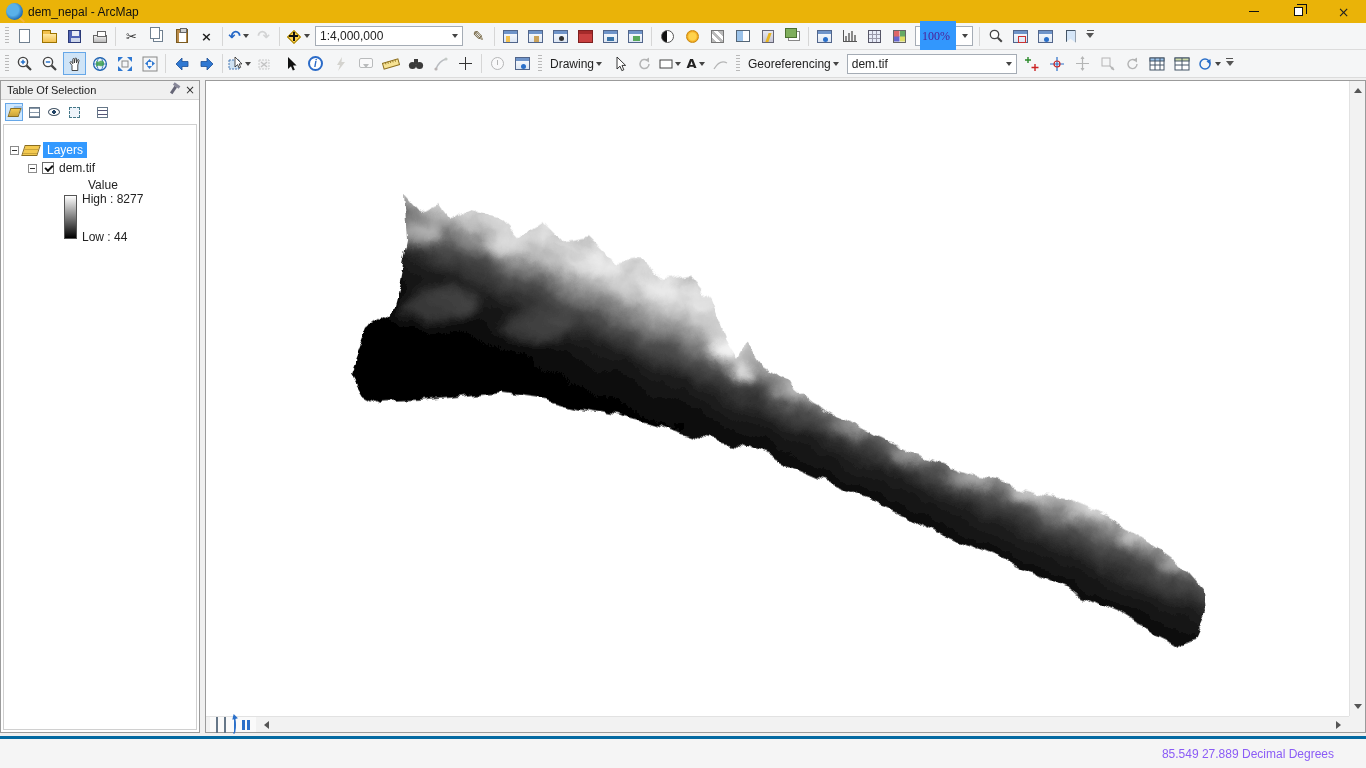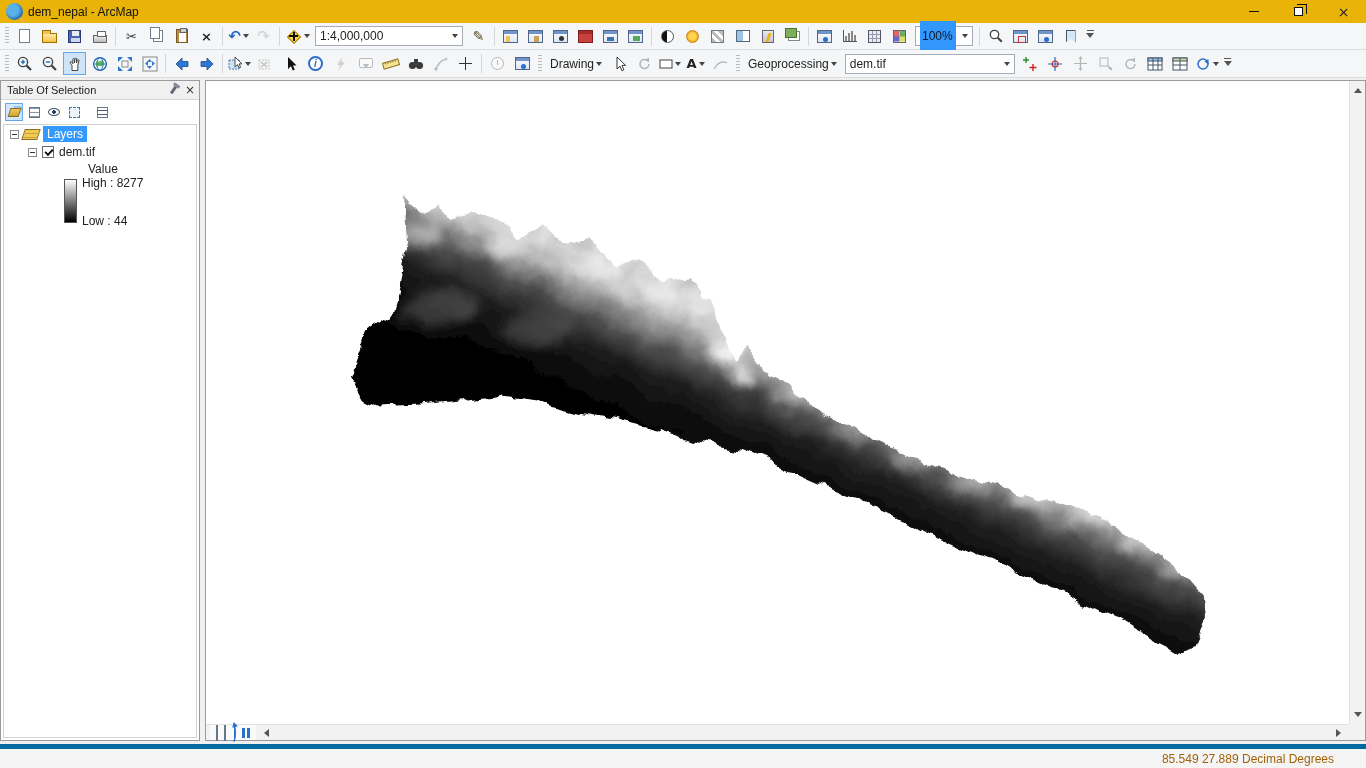--- a/index.html
+++ b/index.html
@@ -37,21 +37,21 @@
           margin:0 1px; border:1px solid transparent; position:relative; }
   .tb.pressed { background:#cfe4f7; border-color:#66a7e8; }
   .tb.disabled { opacity:.4; filter:grayscale(.9); }
   .caret { width:0; height:0; border-left:3px solid transparent; border-right:3px solid transparent;
            border-top:4px solid #444; margin-left:2px; }
   .ddbtn { display:inline-flex; align-items:center; }
   .combo { height:20px; background:#fff; border:1px solid #a5acb5; display:inline-flex; align-items:center;
            margin:0 3px; padding-left:4px; font-size:12px; }
   .combo .dd { width:16px; height:100%; display:flex; align-items:center; justify-content:center; }
   .combo .val { flex:1; overflow:hidden; }
-  .val.sel { background:#3297fd; color:#0f172a; padding:8px 2px; }
+  .val.sel { background:#3297fd; color:#4c1d95; padding:8px 2px;font-family:Liberation Serif, serif; }
   .menu-btn { display:inline-flex; align-items:center; height:22px; padding:0 5px; }
   .ovf { display:flex; flex-direction:column; align-items:center; justify-content:center; width:14px; height:22px; }
   .ovf i { display:block; width:7px; height:1px; background:#555; margin-bottom:2px; }
   .g { font-family:"DejaVu Sans", sans-serif; line-height:1; }
 
   
   .i-page{width:11px;height:14px;background:#fff;border:1px solid #708090;}
   .i-folder{width:15px;height:10px;margin-top:3px;background:linear-gradient(#ffe8a3,#f2c14e);border:1px solid #9c7300;position:relative;}
   .i-folder:before{content:"";position:absolute;left:-1px;top:-4px;width:7px;height:3px;background:#f2c14e;border:1px solid #9c7300;border-bottom:none;}
   .i-floppy{width:13px;height:13px;background:#4f63b5;border:1px solid #2b3a77;position:relative;}
@@ -123,21 +123,21 @@
   .pin:before { content:""; position:absolute; top:-3px; left:-2px; width:7px; height:3px; background:#889; }
   .toc-close { font-size:12px; color:#333; }
   .toc-tools { height:24px; display:flex; align-items:center; gap:2px; padding:0 4px; }
   .t-ic { width:18px; height:18px; display:flex; align-items:center; justify-content:center; border:1px solid transparent; }
   .t-ic.sel { background:#cfe8ff; border-color:#66a7e8; }
   .mini-stack{width:11px;height:9px;background:linear-gradient(#f3c94f,#caa43a);border:1px solid #8a6d1f;transform:skewX(-18deg);box-shadow:2px -3px 0 -1px #9cc3ea;}
   .mini-list{width:11px;height:11px;background:repeating-linear-gradient(#89a 0 1px,transparent 1px 4px),#fff;border:1px solid #678;}
   .mini-eye{width:12px;height:8px;border:1px solid #456;border-radius:50%;background:radial-gradient(circle,#246 0 30%,#fff 31%);}
   .mini-sel{width:11px;height:11px;border:1px dashed #478;background:#eef4fb;}
   .mini-opt{width:11px;height:11px;background:repeating-linear-gradient(#557 0 1px,transparent 1px 4px) 0 2px/11px 9px no-repeat,#fff;border:1px solid #678;}
-  .toc-tree { flex:1; border:1px solid #d0d0d0; margin:0 2px 2px 2px; padding-top:0; overflow:hidden; background:#fff; }
+  .toc-tree { flex:1; border:1px solid #d0d0d0; margin:0 2px 2px 2px; padding-top:16px; overflow:hidden; background:#fff; }
   .trow { display:flex; align-items:center; height:18px; }
   .exp { width:9px; height:9px; border:1px solid #8b8b8b; background:#fff; position:relative; flex:0 0 auto; }
   .exp:after { content:""; position:absolute; left:1px; top:3px; width:5px; height:1px; background:#333; }
   .lyr-ic { width:16px; height:11px; margin:0 4px; background:repeating-linear-gradient(#f3c94f 0 3px,#caa43a 3px 4px); border:1px solid #8a6d1f; transform:skewX(-18deg); flex:0 0 auto;}
   .lbl-sel { background:#3399ff; color:#fff; padding:1px 4px; }
   .cb { width:12px; height:12px; border:1px solid #6a6a6a; background:#fff; position:relative; margin:0 5px; flex:0 0 auto;}
   .cb:after { content:""; position:absolute; left:2px; top:2px; width:6px; height:3px; border-left:2px solid #111; border-bottom:2px solid #111; transform:rotate(-45deg); }
   .legend-row { display:flex; padding-left:60px; margin-top:2px; }
   .ramp { width:13px; height:44px; border:1px solid #555; background:linear-gradient(#ffffff,#000000); flex:0 0 auto; }
   .ramp-lbls { display:flex; flex-direction:column; justify-content:space-between; height:52px; margin:-3px 0 0 5px; }
@@ -148,22 +148,22 @@
   .canvas { position:relative; overflow:hidden; background:#fff; }
   .canvas svg { position:absolute; inset:0; width:100%; height:100%; }
   .vscroll { background:#f2f2f2; border-left:1px solid #e2e2e2; display:flex; flex-direction:column;
              align-items:center; justify-content:space-between; padding:3px 0; }
   .hbar { background:#f2f2f2; border-top:1px solid #e2e2e2; display:flex; align-items:center; padding-left:4px; }
   .view-btns { display:flex; align-items:center; gap:6px; background:#fafafa; height:100%; padding:0 6px; }
   .htrack { flex:1; height:100%; display:flex; align-items:center; justify-content:space-between; padding:0 4px; }
   .corner { background:#f2f2f2; }
 
   
-  .statusbar { height:24px; background:#f5f5f5; border-top:5px solid #0369a1; display:flex; align-items:center;
-               justify-content:flex-end; padding-right:32px; flex:0 0 auto; font-size:12px; color:#a16207; }
+  .statusbar { height:32px; background:#f5f5f5; border-top:3px solid #0369a1; display:flex; align-items:center;
+               justify-content:flex-end; padding-right:32px; flex:0 0 auto; font-size:12px; color:#8b5cf6; }
 </style>
 </head>
 <body>
 
 <div id="app">
 
   <div class="titlebar">
     <span class="app-ic"></span>
     <span class="win-title">dem_nepal - ArcMap</span>
     <div class="cap-group">
@@ -458,21 +458,21 @@
       <span class="g" style="font-weight:bold;font-size:13px">A</span>
       <span class="caret"></span>
     </div>
     <div class="tb disabled">
       <svg width="15" height="12" viewBox="0 0 15 12">
           <path d="M1 11 Q7 1 14 5" fill="none" stroke="#555" stroke-width="1.3"></path>
         </svg>
     </div>
     <span class="grip"></span>
     <div class="menu-btn">
-      <span>Geoprocessing</span>
+      <span>Georeferencing</span>
       <span class="caret"></span>
     </div>
     <div class="combo" style="width:170px">
       <span class="val">dem.tif</span>
       <span class="dd">
           <span class="caret"></span>
         </span>
     </div>
     <div class="tb">
       <svg width="16" height="16" viewBox="0 0 16 16">

